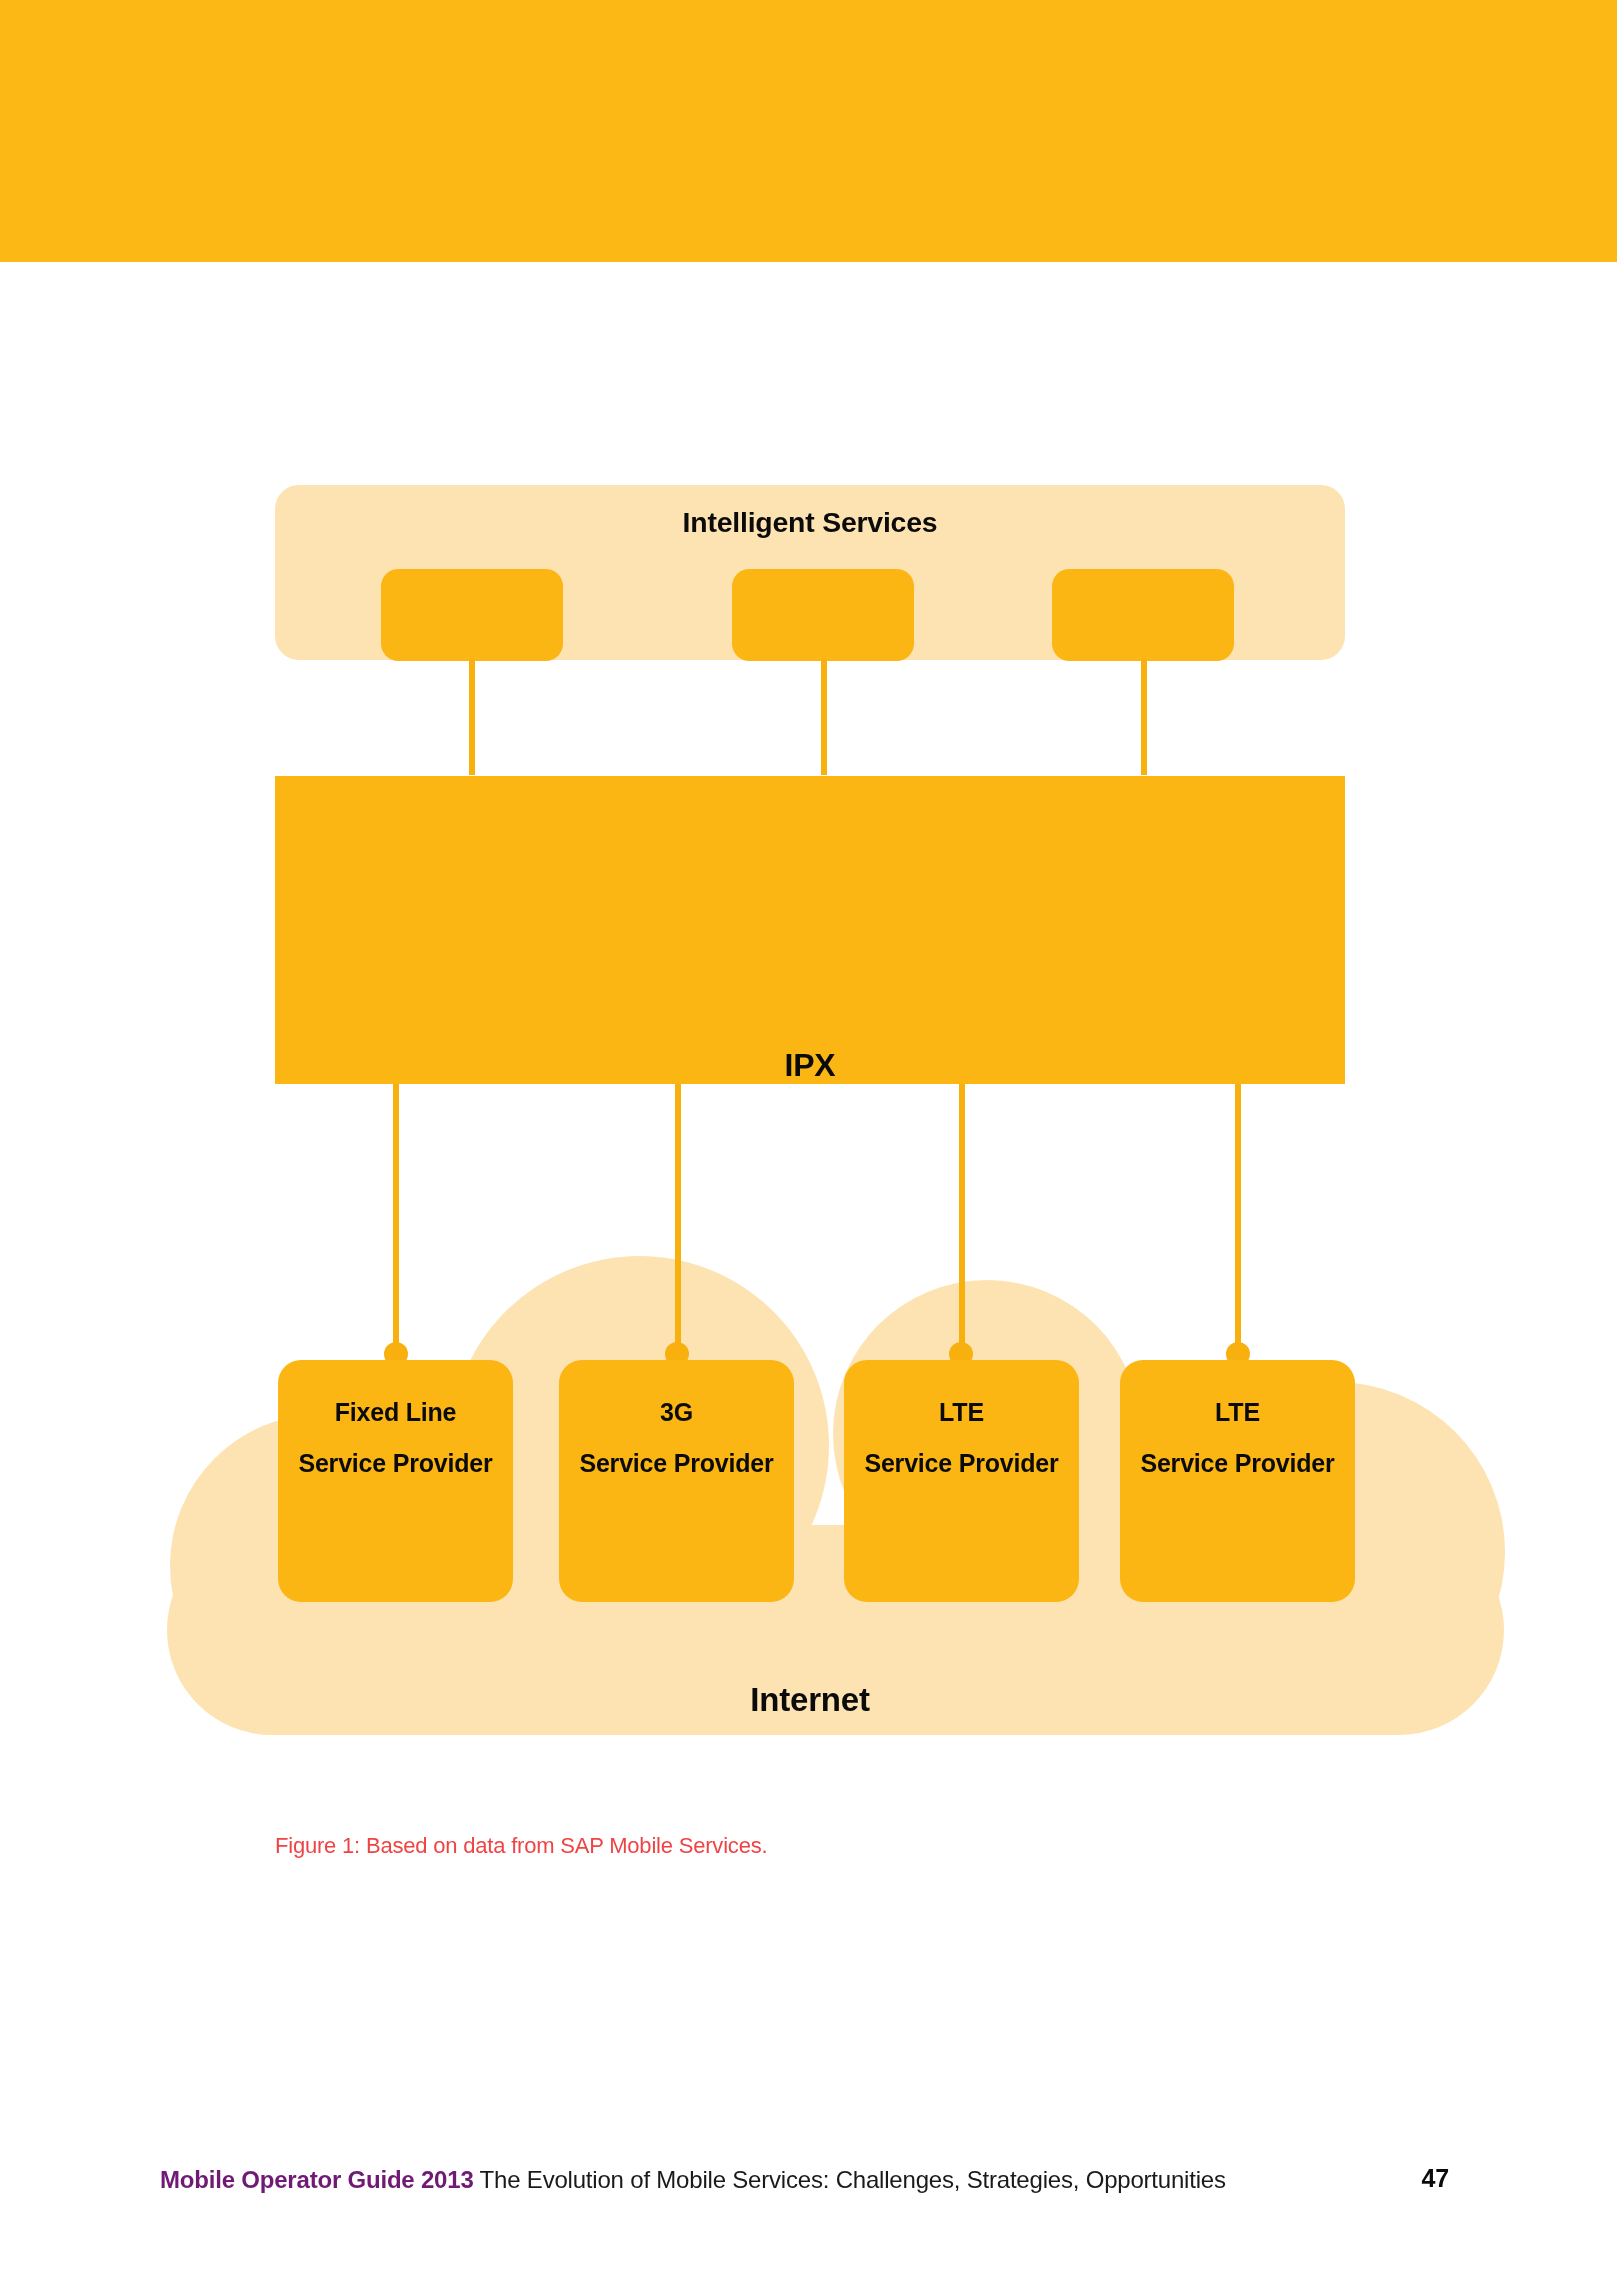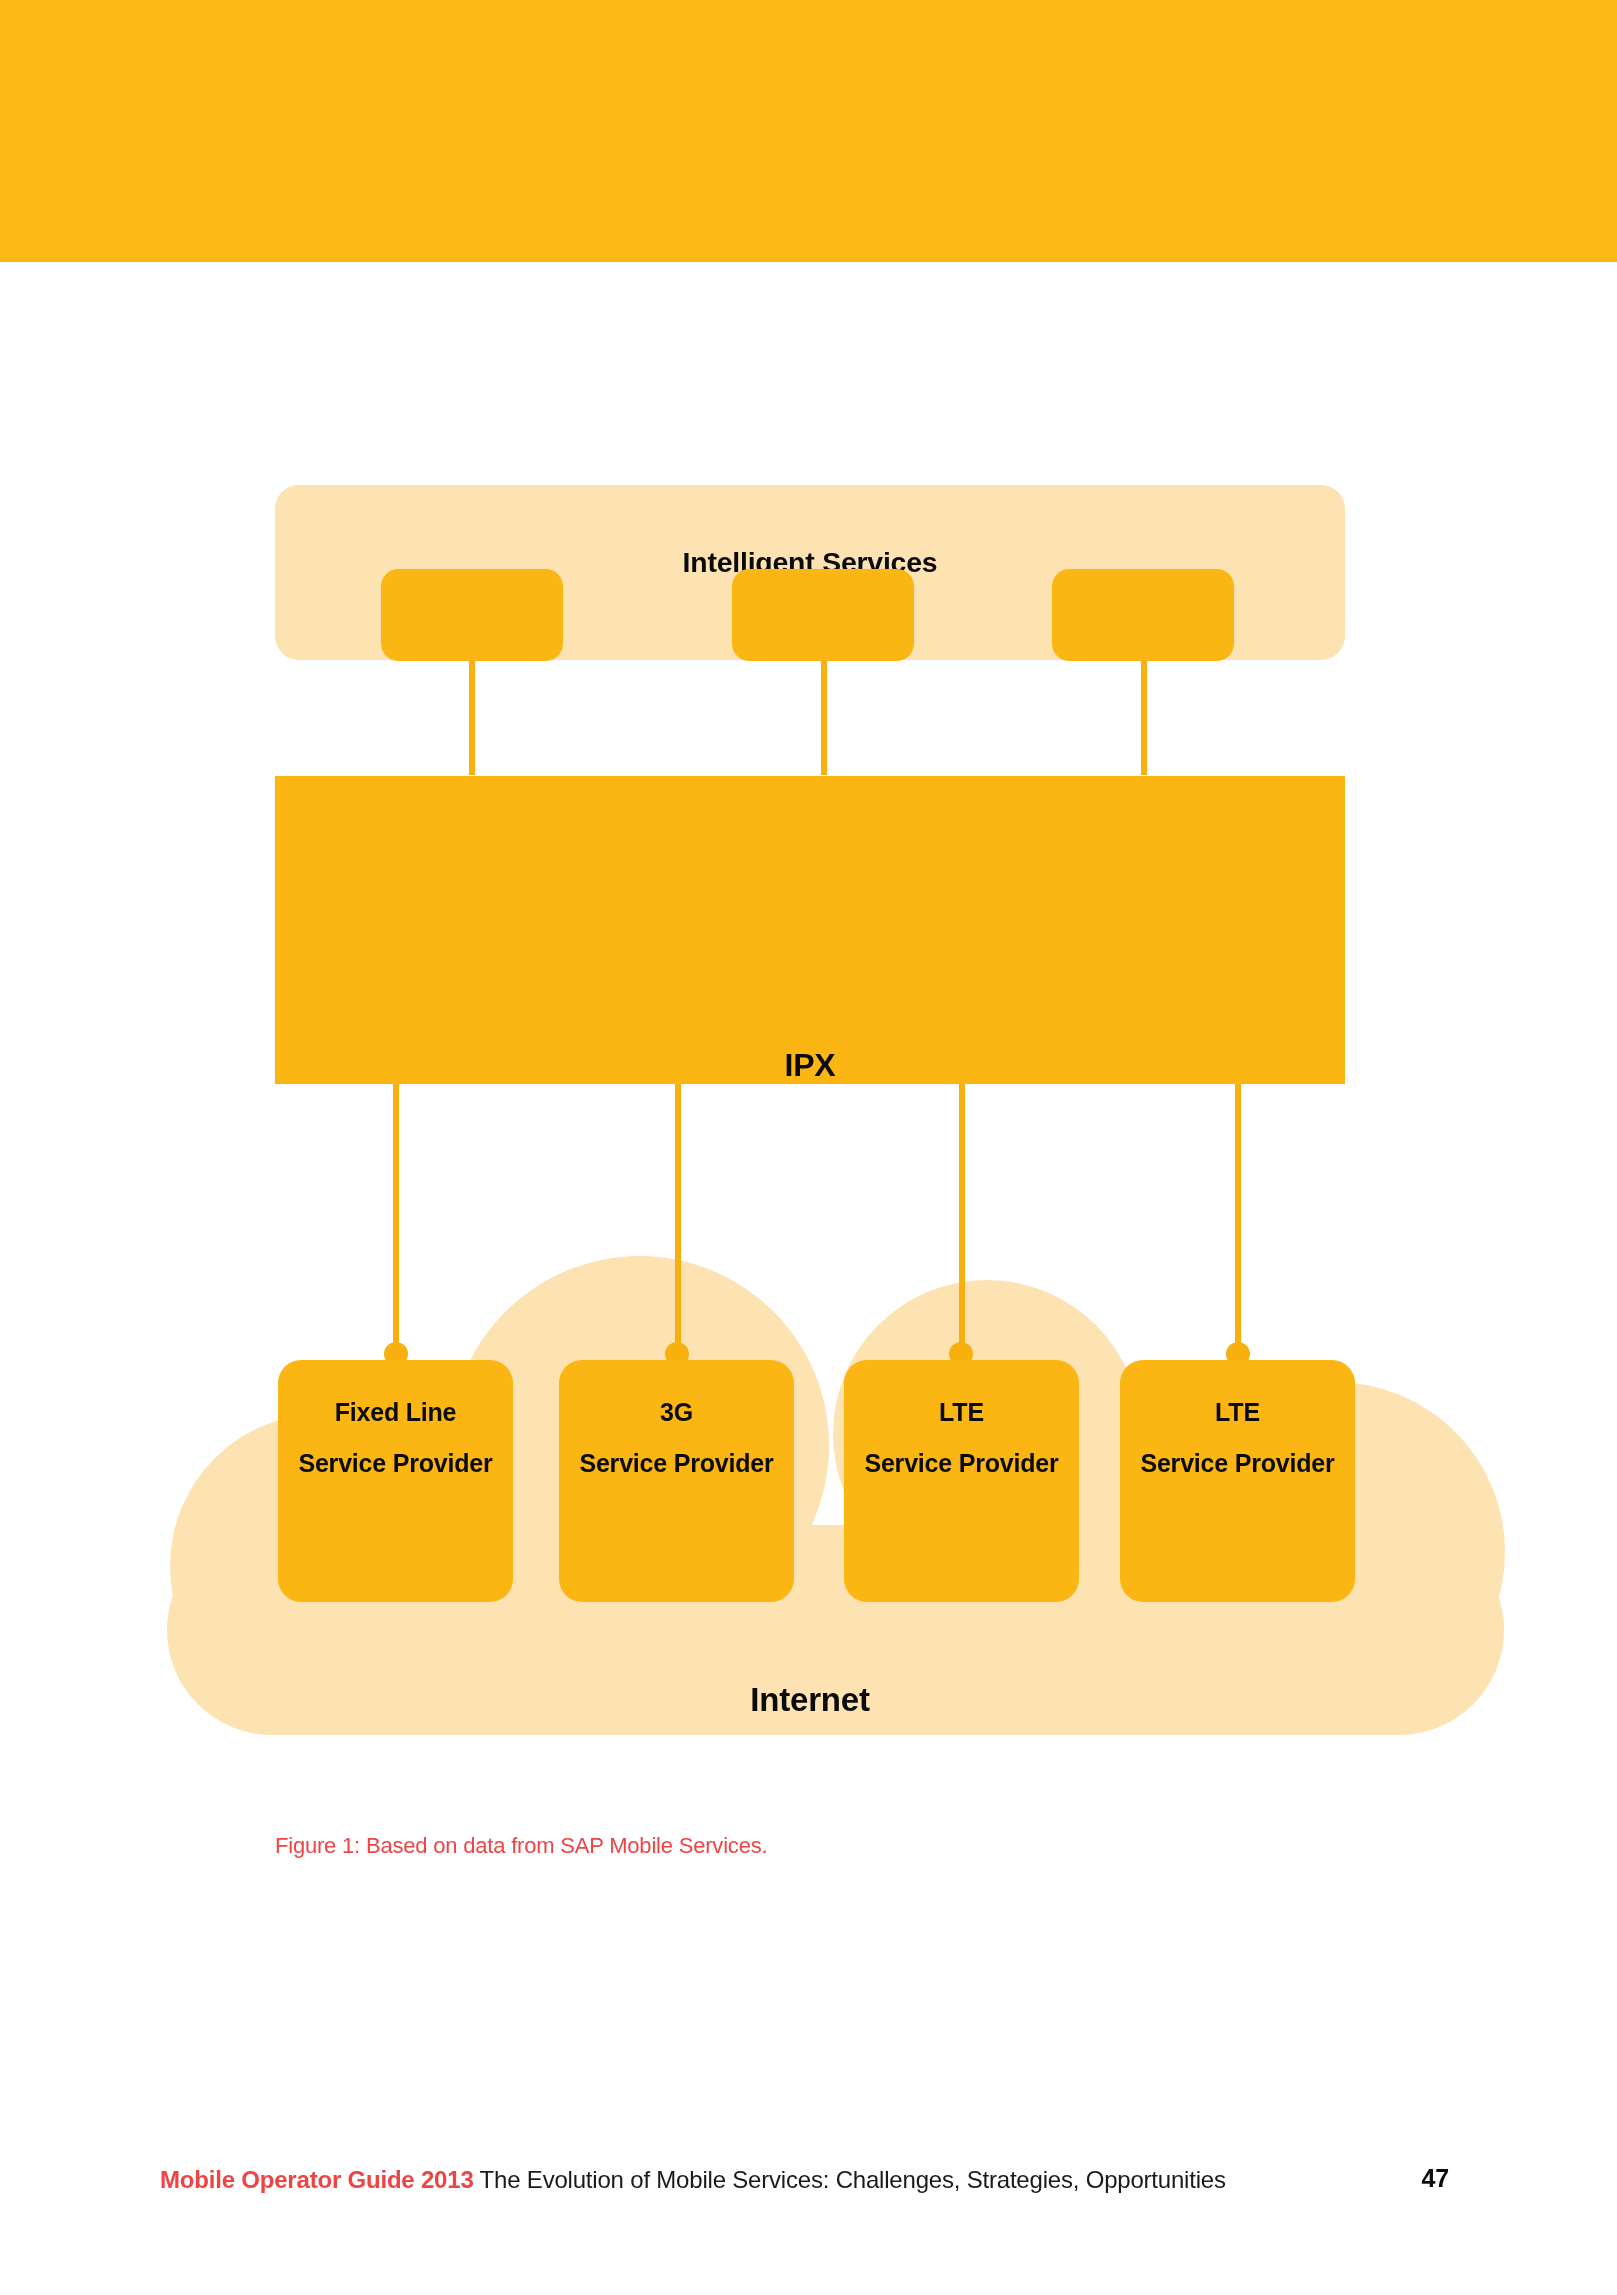--- a/index.html
+++ b/index.html
@@ -7,21 +7,21 @@
     position:relative;width:1618px;height:2295px;background:#ffffff;overflow:hidden;
     font-family:"Liberation Sans","DejaVu Sans",sans-serif;color:#0b0b0b;
     letter-spacing:-0.2px;
   }
   .top-band{position:absolute;left:0;top:0;width:1618px;height:262px;background:#FCB915;}
 
   
   .is-container{position:absolute;left:275px;top:485px;width:1070px;height:175px;
     background:#FDE3B2;border-radius:24px;}
   .is-title{position:absolute;left:0;top:20.5px;width:100%;text-align:center;
-    font-size:28.4px;font-weight:bold;color:#0b0b0b;margin-top:40px;}
+    font-size:28.4px;font-weight:bold;color:#0b0b0b;}
   .is-box{position:absolute;top:84px;width:182px;height:92px;border-radius:17.4px;background:#FCB613;}
   .is-box.a{left:106px;} .is-box.b{left:457px;} .is-box.c{left:777px;}
 
   
   .vline{position:absolute;width:5.5px;background:#F8B00E;z-index:2;}
   .vline.l1a{left:469px;top:660px;height:115px;}
   .vline.l1b{left:821px;top:660px;height:115px;}
   .vline.l1c{left:1141px;top:660px;height:115px;}
   .vline.l2a{left:393px;top:1084px;height:276px;}
   .vline.l2b{left:675px;top:1084px;height:276px;}
@@ -51,21 +51,21 @@
   .pbox .ln{display:block;font-size:25px;line-height:51px;font-weight:bold;color:#0b0b0b;}
   .pbox.p1{left:278px;} .pbox.p2{left:559px;} .pbox.p3{left:844px;} .pbox.p4{left:1120px;}
 
   .internet-label{position:absolute;left:275px;top:1681px;width:1070px;text-align:center;
     font-size:33px;font-weight:bold;color:#0b0b0b;z-index:5;}
 
   .caption{position:absolute;left:275px;top:1833px;font-size:22px;color:#ef4444;letter-spacing:-0.2px;}
 
   .footer{position:absolute;left:160px;right:169px;top:2166px;font-size:24px;color:#1a1a1a;
     white-space:nowrap;}
-  .footer .b{font-weight:bold;color:#ef4444;}
+  .footer .b{font-weight:bold;color:#701a75;}
   .footer .pagenum{position:absolute;right:0;top:-1.6px;font-size:25px;font-weight:bold;color:#0b0b0b;}
 </style>
 </head>
 <body>
 
 <div class="page">
 
   <div class="top-band"></div>
 
   <div>

